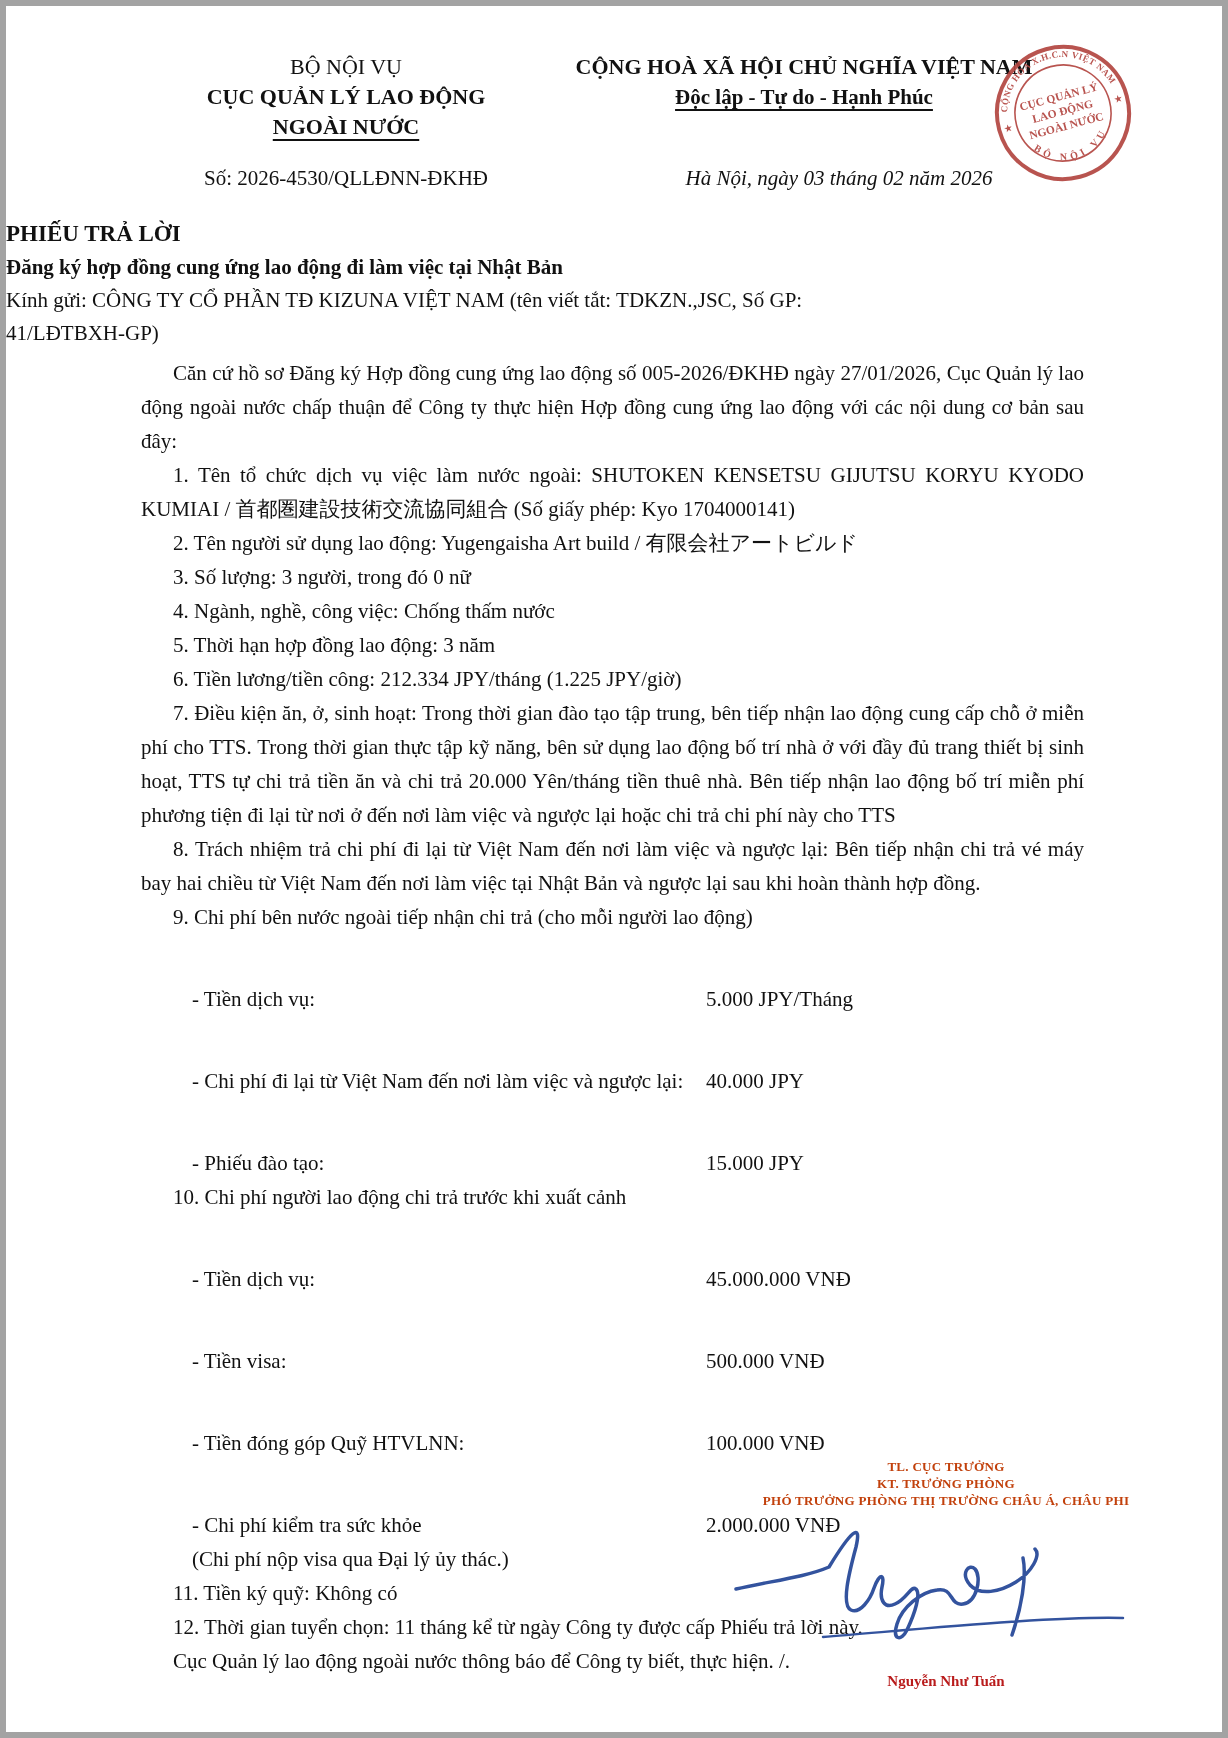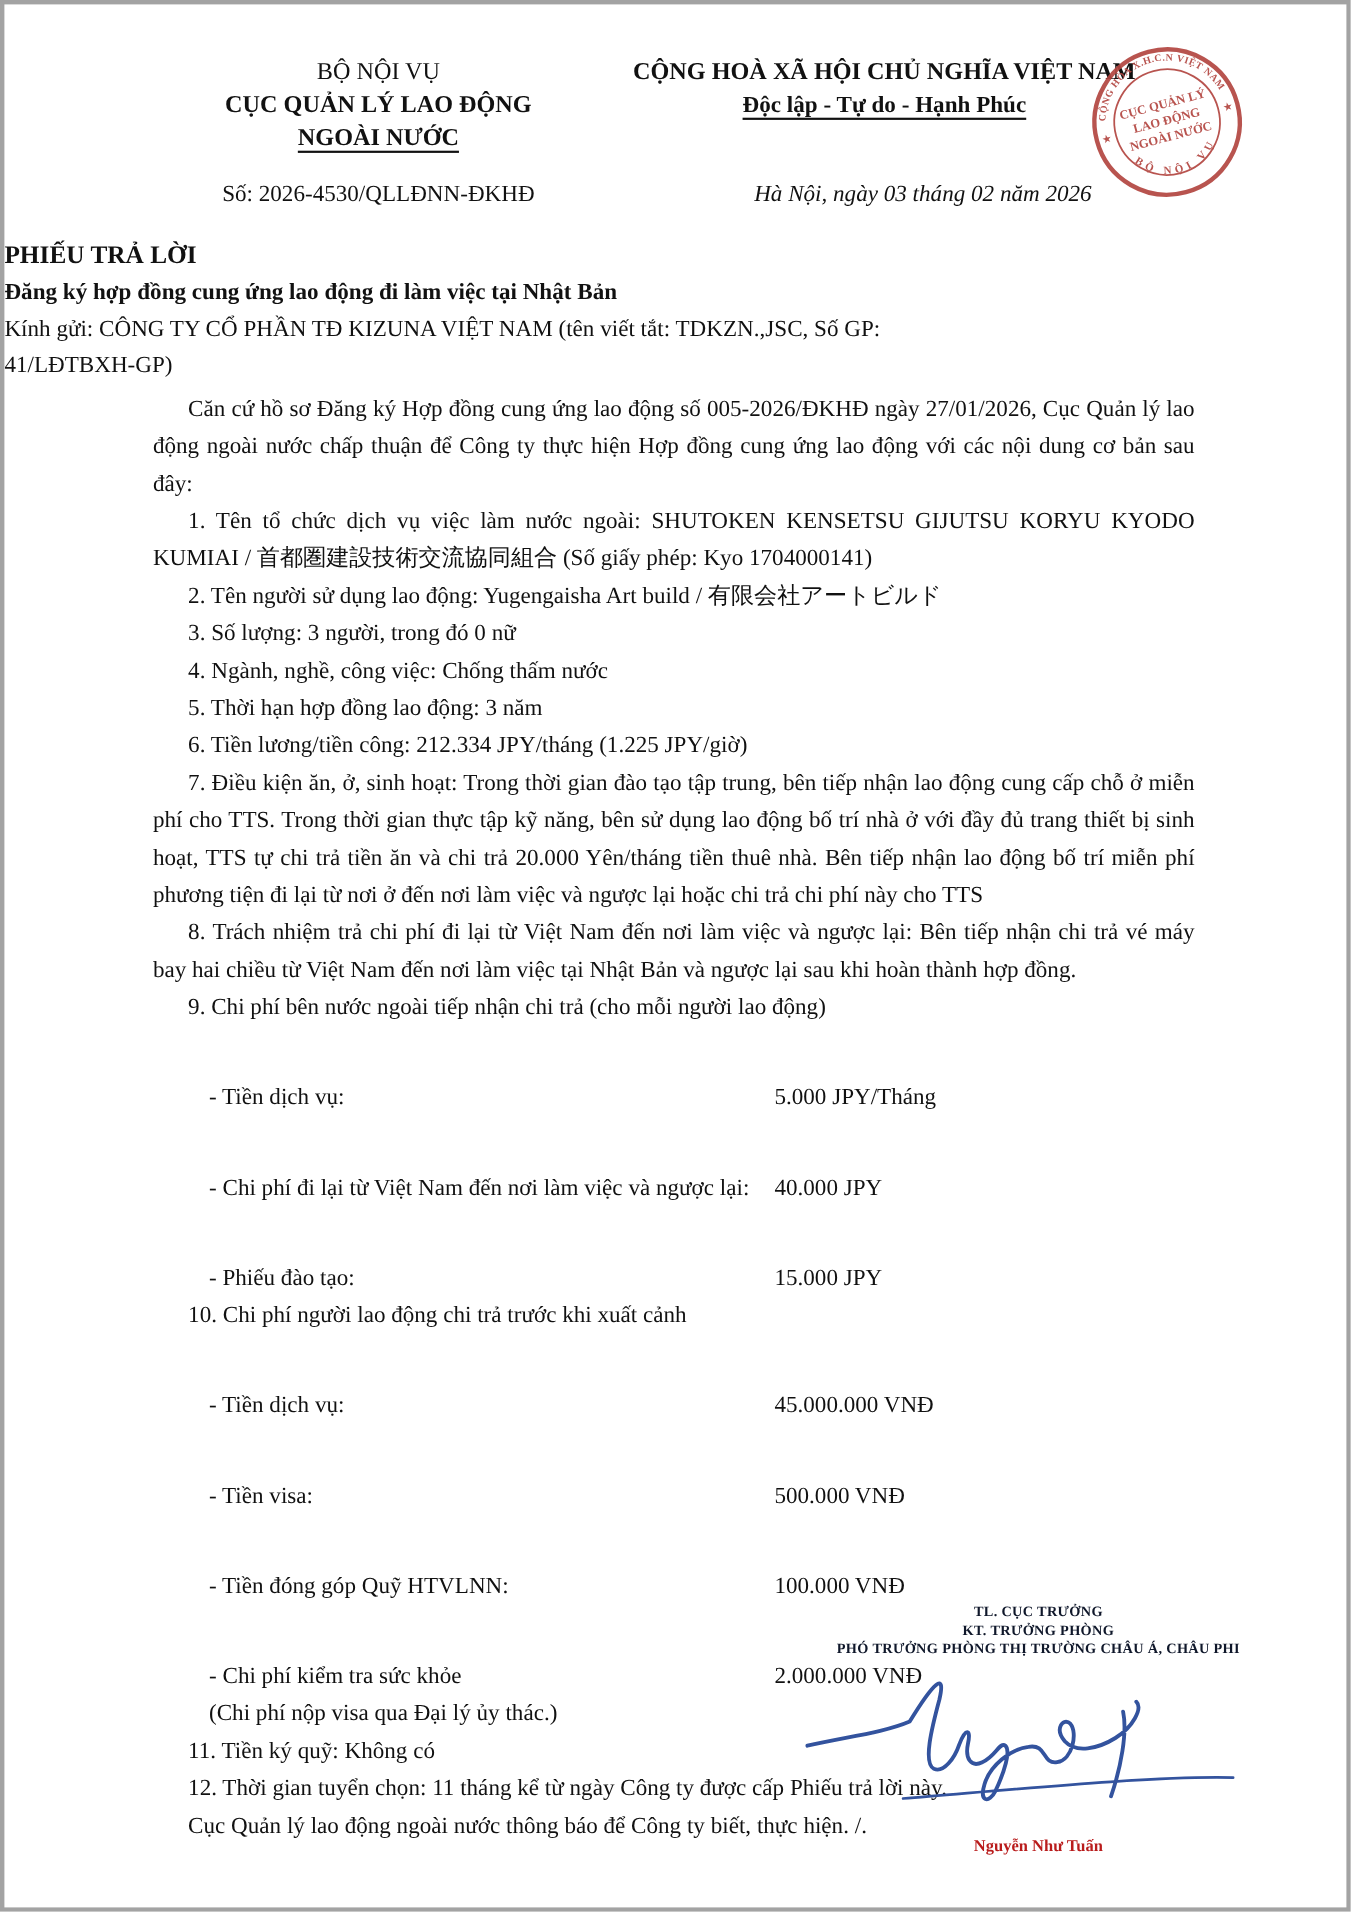--- a/index.html
+++ b/index.html
@@ -1,20 +1,20 @@
 <!DOCTYPE html>
 <html><head>
 <meta charset="utf-8">
 <style>
   * { margin:0; padding:0; box-sizing:border-box; }
   html,body { background:#fff; }
   .page {
     position:relative;
     width:1228px; height:1738px;
-    border:4px solid #a3a3a3;
+    border:6px solid #a3a3a3;
     background:#fff;
     overflow:hidden;
     font-family:"Liberation Serif","DejaVu Serif",serif;
     color:#111;
   }
   
   .header { display:flex; padding:46px 150px 0 150px; }
   .header-left { width:380px; text-align:center; }
   .header-right { flex:1; text-align:center; }
   .h-line { font-size:22px; line-height:30px; font-weight:bold; }
@@ -32,21 +32,21 @@
   .recipient { font-size:21px; line-height:33px; }
   
   .body { padding:6px 138px 0 135px; font-size:21px; line-height:34px; }
   .body p { text-indent:32px; }
   .justify { text-align:justify; }
   .fee-row { position:relative; padding-left:51px;margin-top:48px; }
   .fee-value { position:absolute; left:565px; top:0; }
   .fee-note { padding-left:51px; }
   
   .sign-block { position:absolute; left:705px; top:1452px; width:470px; text-align:center; }
-  .sign-title { font-size:13px; font-weight:bold; line-height:17px; color:#0f172a; letter-spacing:.3px; }
+  .sign-title { font-size:13px; font-weight:bold; line-height:17px; color:#c2410c; letter-spacing:.3px; }
   .sign-svg { display:block; margin-top:2px; }
   .sign-name { font-size:15px; font-weight:bold; margin-top:4px; color:#b91c1c; }
 </style>
 </head>
 <body>
 
 <div class="page">
 
   <div class="header">
     <div class="header-left">

